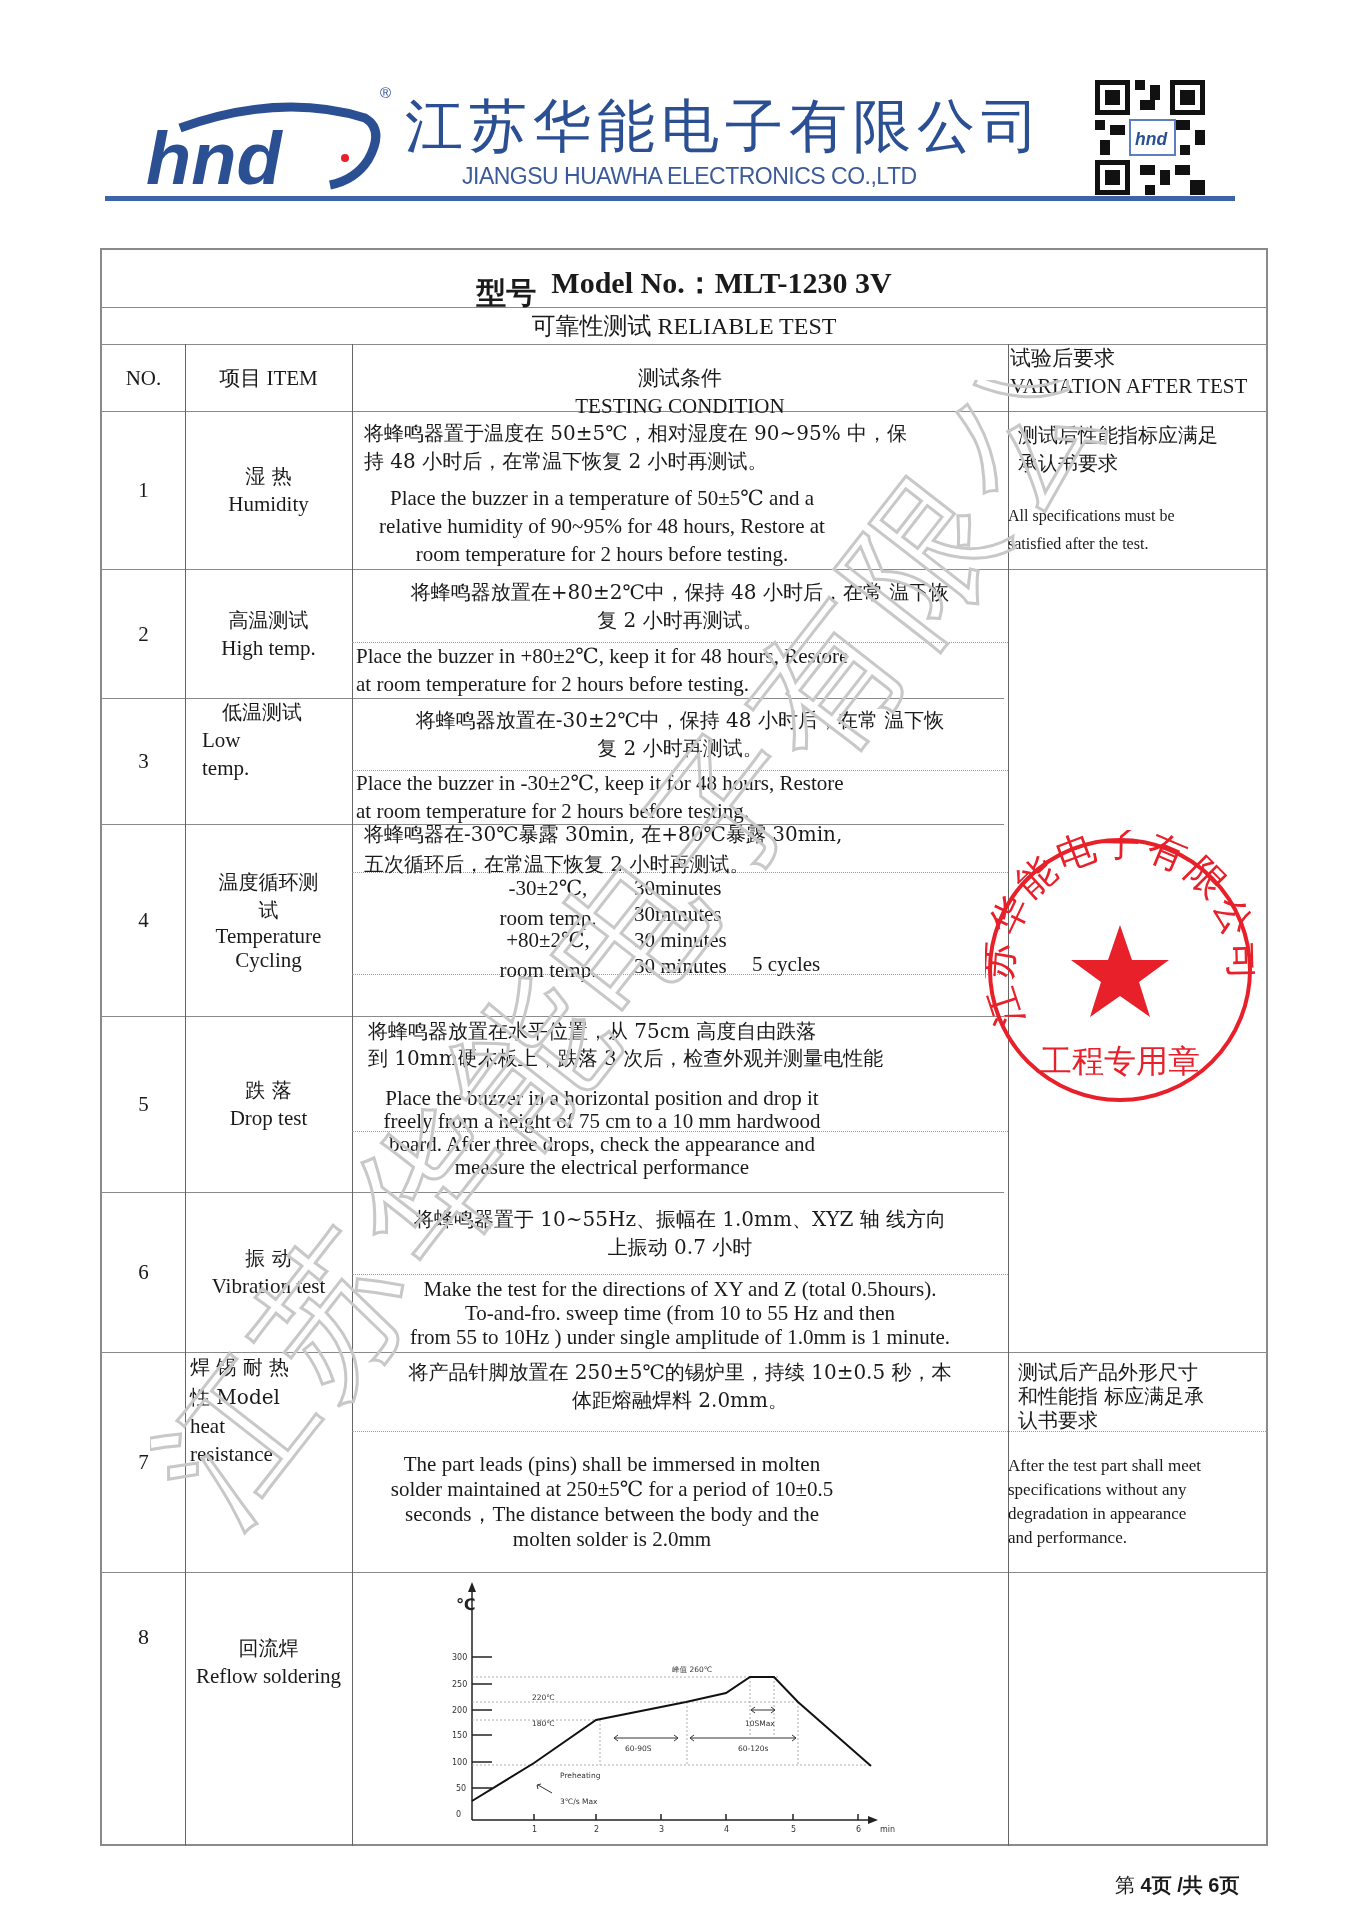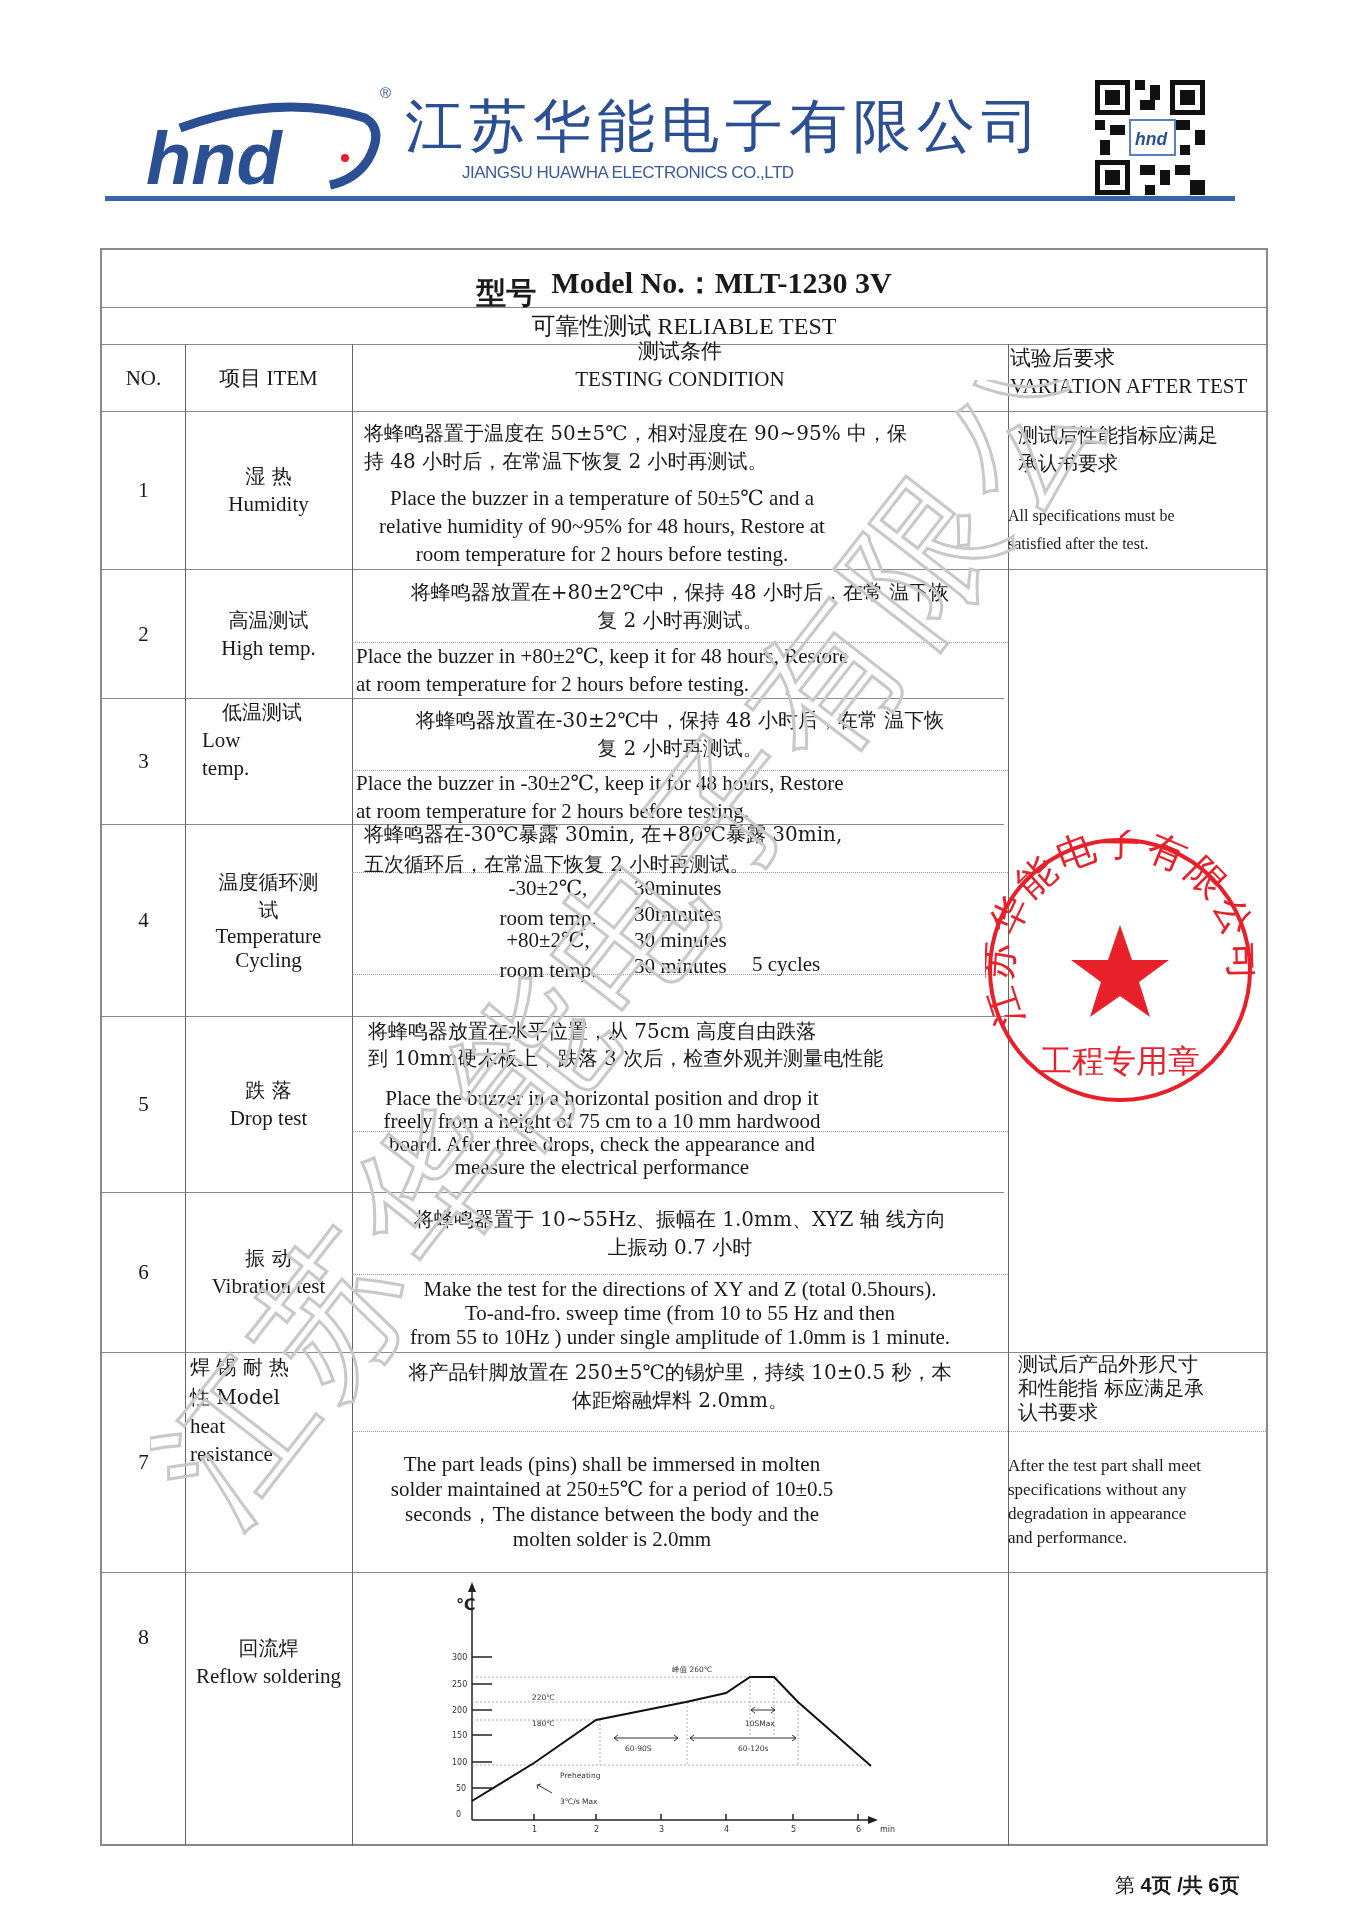--- a/index.html
+++ b/index.html
@@ -4,21 +4,21 @@
 <style>
   html, body { margin: 0; padding: 0; background: #ffffff; }
   body { width: 1357px; height: 1920px; position: relative; overflow: hidden;
          font-family: "Liberation Serif", "DejaVu Serif", serif; color: #1a1a1a; }
   .header { position: absolute; left: 100px; top: 70px; width: 1160px; height: 140px; }
   .logo { position: absolute; left: 40px; top: 30px; width: 250px; height: 90px; }
   .reg { position: absolute; left: 280px; top: 14px; font-size: 15px; color: #2a4c8e;
          font-family: "Liberation Sans", sans-serif; }
   .company-cn { position: absolute; left: 305px; top: 18px; font-size: 58px; letter-spacing: 6px;
                 color: #2b4f93; font-family: "DejaVu Sans", sans-serif; font-weight: 300; }
-  .company-en { position: absolute; left: 362px; top: 93px; font-size: 17px; color: #3b5a9a;
+  .company-en { position: absolute; left: 362px; top: 93px; font-size: 23px; color: #3b5a9a;
                 font-family: "Liberation Sans", sans-serif; letter-spacing: -0.5px; }
   .qr { position: absolute; left: 995px; top: 10px; width: 110px; height: 115px; }
   .header-rule { position: absolute; left: 5px; top: 126px; width: 1130px; height: 5px; background: #3d64a8; }
 
   .table { position: absolute; left: 100px; top: 248px; width: 1168px; height: 1598px;
            border: 2px solid #8a8a8a; box-sizing: border-box; }
   .hline { position: absolute; left: 0; right: 0; height: 0; border-top: 1.5px solid #8a8a8a; }
   .vline { position: absolute; width: 0; border-left: 1.5px solid #666; }
   .dline { position: absolute; height: 0; border-top: 1.5px dotted #9a9a9a; }
 
@@ -108,21 +108,21 @@
   <div class="dline" style="left:250px; width:656px; top:1024px;"></div>
   <div class="dline" style="left:250px; width:916px; top:1181px;"></div>
 
   <div class="cell title" style="left:0; top:0; width:1164px; height:57px; padding-top:8px;">
     <span class="title-cn">型号</span>&nbsp;&nbsp;<span>Model No.：</span><span>MLT-1230 3V</span>
   </div>
   <div class="cell subtitle" style="left:0; top:57px; width:1164px; height:37px;">可靠性测试 RELIABLE TEST</div>
 
   <div class="cell" style="left:0; top:94px; width:83px; height:67px;">NO.</div>
   <div class="cell" style="left:83px; top:94px; width:167px; height:67px;">项目  ITEM</div>
-  <div class="cell txt" style="left:250px; top:81px; width:656px; height:67px; flex-direction:column;">
+  <div class="cell txt" style="left:250px; top:108px; width:656px; height:67px; flex-direction:column;">
     <span>测试条件</span>
     <span>TESTING CONDITION</span>
   </div>
   <div class="cell left" style="left:906px; top:94px; width:258px; height:67px; flex-direction:column; align-items:flex-start; padding-left:2px;">
     <span>试验后要求</span>
     <span>VARIATION AFTER TEST</span>
   </div>
 
   <div class="cell" style="left:0; top:161px; width:83px; height:158px;">1</div>
   <div class="cell txt" style="left:83px; top:161px; width:167px; height:158px; flex-direction:column;">
@@ -211,21 +211,21 @@
 体距熔融焊料 2.0mm。</div>
   <div class="cell txt" style="left:250px; top:1181px; width:520px; height:141px; line-height:25px;">The part leads (pins) shall be immersed in molten
 solder maintained at 250±5℃  for a period of 10±0.5
 seconds，The distance between the body and the
 molten solder is 2.0mm</div>
 
   <div class="cell cn txt left" style="left:916px; top:161px; width:250px; height:80px; align-items:flex-start; padding-top:10px;">测试后性能指标应满足
 承认书要求</div>
   <div class="cell txt left" style="left:906px; top:245px; width:258px; height:70px; font-size:16px; line-height:28px;">All specifications must be
 satisfied after the test.</div>
-  <div class="cell cn txt left" style="left:916px; top:1102px; width:250px; height:79px; align-items:flex-start; padding-top:0; line-height:24px;">测试后产品外形尺寸
+  <div class="cell cn txt left" style="left:916px; top:1102px; width:250px; height:79px; align-items:flex-start; padding-top:8px; line-height:24px;">测试后产品外形尺寸
 和性能指 标应满足承
 认书要求</div>
   <div class="cell txt left" style="left:906px; top:1181px; width:258px; height:141px; font-size:17px; line-height:24px;">After the test part shall meet
 specifications without any
 degradation in appearance
 and performance.</div>
 
   <div class="cell" style="left:0; top:1322px; width:83px; height:130px; font-size:22px;">8</div>
   <div class="cell txt" style="left:83px; top:1322px; width:167px; height:180px; flex-direction:column;">
     <span class="cn">回流焊</span>

